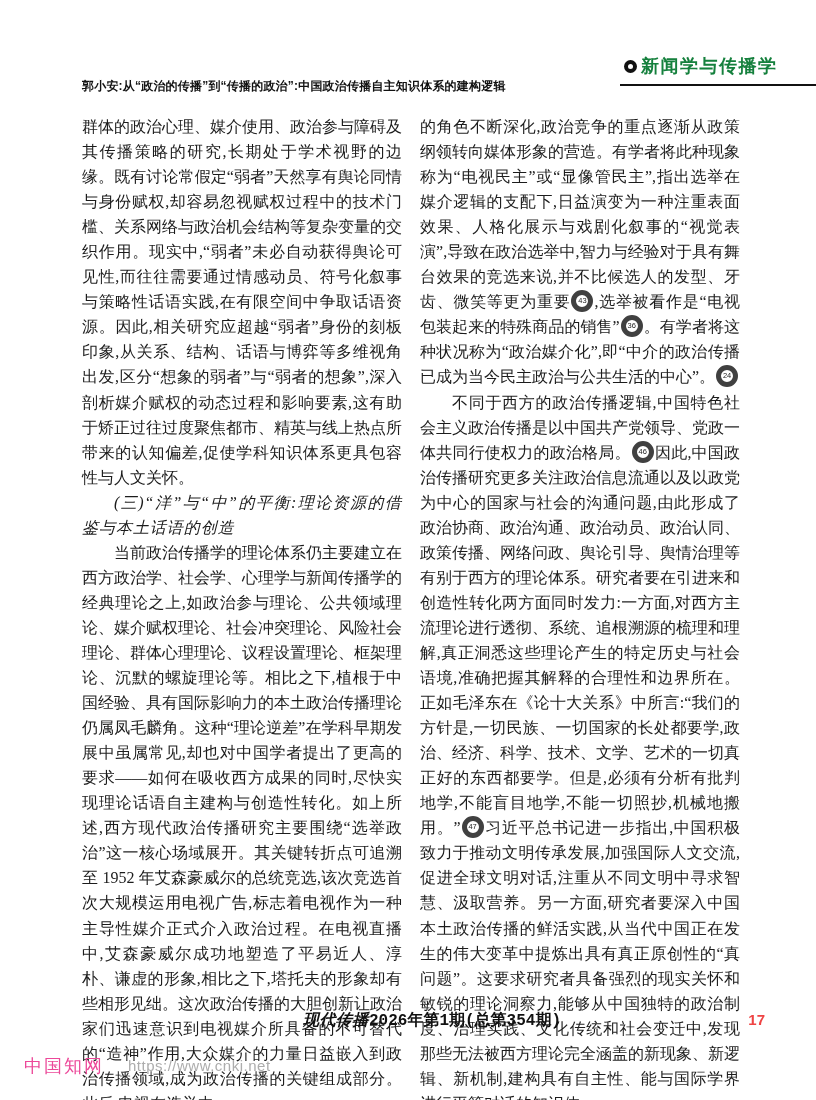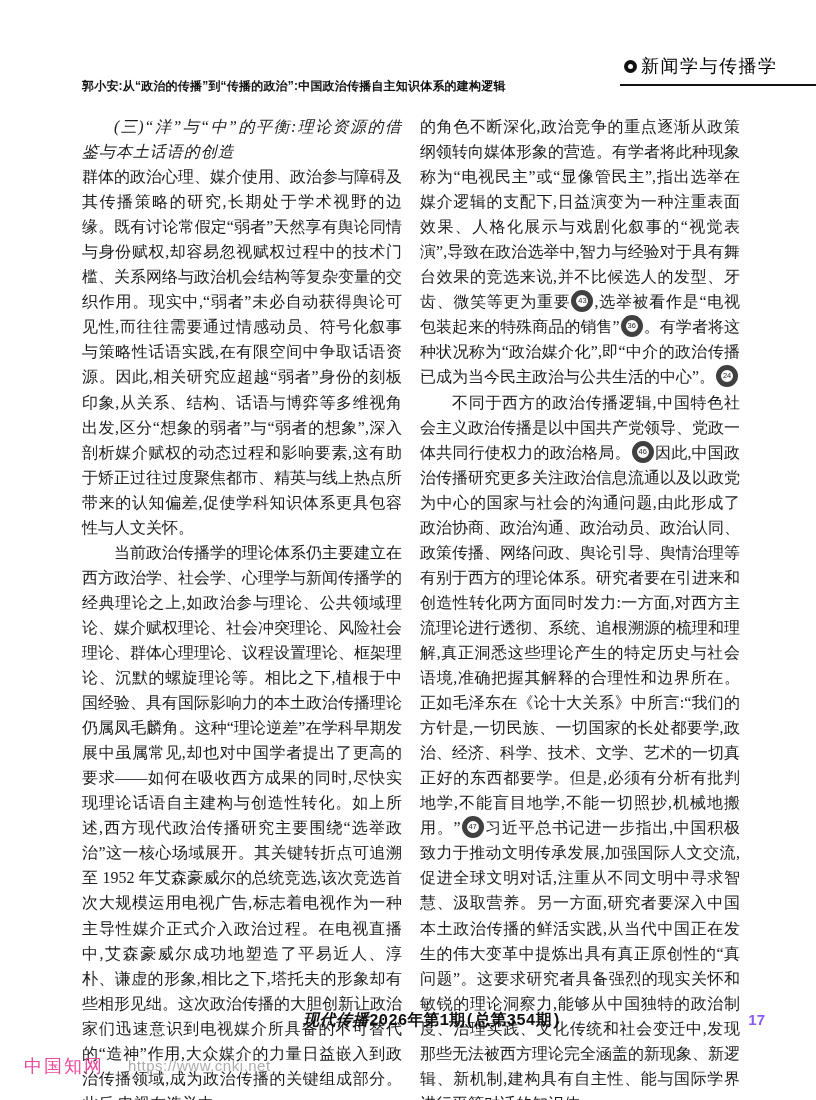--- a/index.html
+++ b/index.html
@@ -14,21 +14,21 @@
   
   .running-head {
     position:absolute; left:82px; top:78px;
     font-family:"Liberation Sans","DejaVu Sans",sans-serif;
     font-size:12px; font-weight:bold; color:#111;
     letter-spacing:0.2px; white-space:nowrap;
   }
   .journal-section {
     position:absolute; left:624px; top:54px;
     font-family:"Liberation Sans","DejaVu Sans",sans-serif;
-    font-size:18px; font-weight:normal; color:#000000;
+    font-size:18px; font-weight:bold; color:#15803d;
     letter-spacing:1.5px; white-space:nowrap;
     display:flex; align-items:center; gap:2px;
   }
   .section-bullet {
     display:inline-block; width:13px; height:13px;
     background:#111; border-radius:50%;
     position:relative; margin-right:2px;
   }
   .section-bullet::after {
     content:""; position:absolute; left:4px; top:4px;
@@ -77,21 +77,21 @@
     font-family:"Liberation Sans","DejaVu Sans",sans-serif;
     font-size:16px; color:#111; white-space:nowrap;
   }
   .footer-journal .masthead {
     font-weight:700; letter-spacing:0.5px; font-style:italic;
   }
   .footer-journal .issue { font-weight:bold;font-family:Liberation Mono, monospace; }
   .page-num {
     position:absolute; right:51px; top:1011px;
     font-family:"Liberation Sans","DejaVu Sans",sans-serif;
-    font-size:15px; font-weight:bold; color:#8b5cf6;
+    font-size:15px; font-weight:bold; color:#ef4444;
   }
   
   .wm-brand {
     position:absolute; left:24px; top:1054px;
     font-family:"Liberation Sans","DejaVu Sans",sans-serif;
     font-size:18px; color:#ec4899; letter-spacing:2px;
   }
   .wm-url {
     position:absolute; left:112px; top:1057px;
     font-family:"Liberation Sans","DejaVu Sans",sans-serif;
@@ -104,22 +104,22 @@
 <div class="running-head">郭小安:从“政治的传播”到“传播的政治”:中国政治传播自主知识体系的建构逻辑</div>
 
 <div class="journal-section">
   <span class="section-bullet"></span>
   <span>新闻学与传播学</span>
 </div>
 <div class="logo-rule"></div>
 
 <div class="columns">
   <div class="column">
+      <p class="para">群体的政治心理、媒介使用、政治参与障碍及其传播策略的研究,长期处于学术视野的边缘。既有讨论常假定“弱者”天然享有舆论同情与身份赋权,却容易忽视赋权过程中的技术门槛、关系网络与政治机会结构等复杂变量的交织作用。现实中,“弱者”未必自动获得舆论可见性,而往往需要通过情感动员、符号化叙事与策略性话语实践,在有限空间中争取话语资源。因此,相关研究应超越“弱者”身份的刻板印象,从关系、结构、话语与博弈等多维视角出发,区分“想象的弱者”与“弱者的想象”,深入剖析媒介赋权的动态过程和影响要素,这有助于矫正过往过度聚焦都市、精英与线上热点所带来的认知偏差,促使学科知识体系更具包容性与人文关怀。</p>
       <p class="para indent heading">(三)“洋”与“中”的平衡:理论资源的借鉴与本土话语的创造</p>
-      <p class="para">群体的政治心理、媒介使用、政治参与障碍及其传播策略的研究,长期处于学术视野的边缘。既有讨论常假定“弱者”天然享有舆论同情与身份赋权,却容易忽视赋权过程中的技术门槛、关系网络与政治机会结构等复杂变量的交织作用。现实中,“弱者”未必自动获得舆论可见性,而往往需要通过情感动员、符号化叙事与策略性话语实践,在有限空间中争取话语资源。因此,相关研究应超越“弱者”身份的刻板印象,从关系、结构、话语与博弈等多维视角出发,区分“想象的弱者”与“弱者的想象”,深入剖析媒介赋权的动态过程和影响要素,这有助于矫正过往过度聚焦都市、精英与线上热点所带来的认知偏差,促使学科知识体系更具包容性与人文关怀。</p>
       <p class="para indent">当前政治传播学的理论体系仍主要建立在西方政治学、社会学、心理学与新闻传播学的经典理论之上,如政治参与理论、公共领域理论、媒介赋权理论、社会冲突理论、风险社会理论、群体心理理论、议程设置理论、框架理论、沉默的螺旋理论等。相比之下,植根于中国经验、具有国际影响力的本土政治传播理论仍属凤毛麟角。这种“理论逆差”在学科早期发展中虽属常见,却也对中国学者提出了更高的要求——如何在吸收西方成果的同时,尽快实现理论话语自主建构与创造性转化。如上所述,西方现代政治传播研究主要围绕“选举政治”这一核心场域展开。其关键转折点可追溯至 1952 年艾森豪威尔的总统竞选,该次竞选首次大规模运用电视广告,标志着电视作为一种主导性媒介正式介入政治过程。在电视直播中,艾森豪威尔成功地塑造了平易近人、淳朴、谦虚的形象,相比之下,塔托夫的形象却有些相形见绌。这次政治传播的大胆创新让政治家们迅速意识到电视媒介所具备的不可替代的“造神”作用,大众媒介的力量日益嵌入到政治传播领域,成为政治传播的关键组成部分。此后,电视在选举中</p>
     </div>
   <div class="column">
       <p class="para">的角色不断深化,政治竞争的重点逐渐从政策纲领转向媒体形象的营造。有学者将此种现象称为“电视民主”或“显像管民主”,指出选举在媒介逻辑的支配下,日益演变为一种注重表面效果、人格化展示与戏剧化叙事的“视觉表演”,导致在政治选举中,智力与经验对于具有舞台效果的竞选来说,并不比候选人的发型、牙齿、微笑等更为重要<span class="fnref">43</span>,选举被看作是“电视包装起来的特殊商品的销售”<span class="fnref">36</span>。有学者将这种状况称为“政治媒介化”,即“中介的政治传播已成为当今民主政治与公共生活的中心”。<span class="fnref">24</span></p>
       <p class="para indent">不同于西方的政治传播逻辑,中国特色社会主义政治传播是以中国共产党领导、党政一体共同行使权力的政治格局。<span class="fnref">46</span>因此,中国政治传播研究更多关注政治信息流通以及以政党为中心的国家与社会的沟通问题,由此形成了政治协商、政治沟通、政治动员、政治认同、政策传播、网络问政、舆论引导、舆情治理等有别于西方的理论体系。研究者要在引进来和创造性转化两方面同时发力:一方面,对西方主流理论进行透彻、系统、追根溯源的梳理和理解,真正洞悉这些理论产生的特定历史与社会语境,准确把握其解释的合理性和边界所在。正如毛泽东在《论十大关系》中所言:“我们的方针是,一切民族、一切国家的长处都要学,政治、经济、科学、技术、文学、艺术的一切真正好的东西都要学。但是,必须有分析有批判地学,不能盲目地学,不能一切照抄,机械地搬用。”<span class="fnref">47</span>习近平总书记进一步指出,中国积极致力于推动文明传承发展,加强国际人文交流,促进全球文明对话,注重从不同文明中寻求智慧、汲取营养。另一方面,研究者要深入中国本土政治传播的鲜活实践,从当代中国正在发生的伟大变革中提炼出具有真正原创性的“真问题”。这要求研究者具备强烈的现实关怀和敏锐的理论洞察力,能够从中国独特的政治制度、治理实践、文化传统和社会变迁中,发现那些无法被西方理论完全涵盖的新现象、新逻辑、新机制,建构具有自主性、能与国际学界进行平等对话的知识体</p>
     </div>
 </div>
 
 <div class="footer-journal">
   <span class="masthead">现代传播</span><span class="issue">2026年第1期(总第354期)</span>

